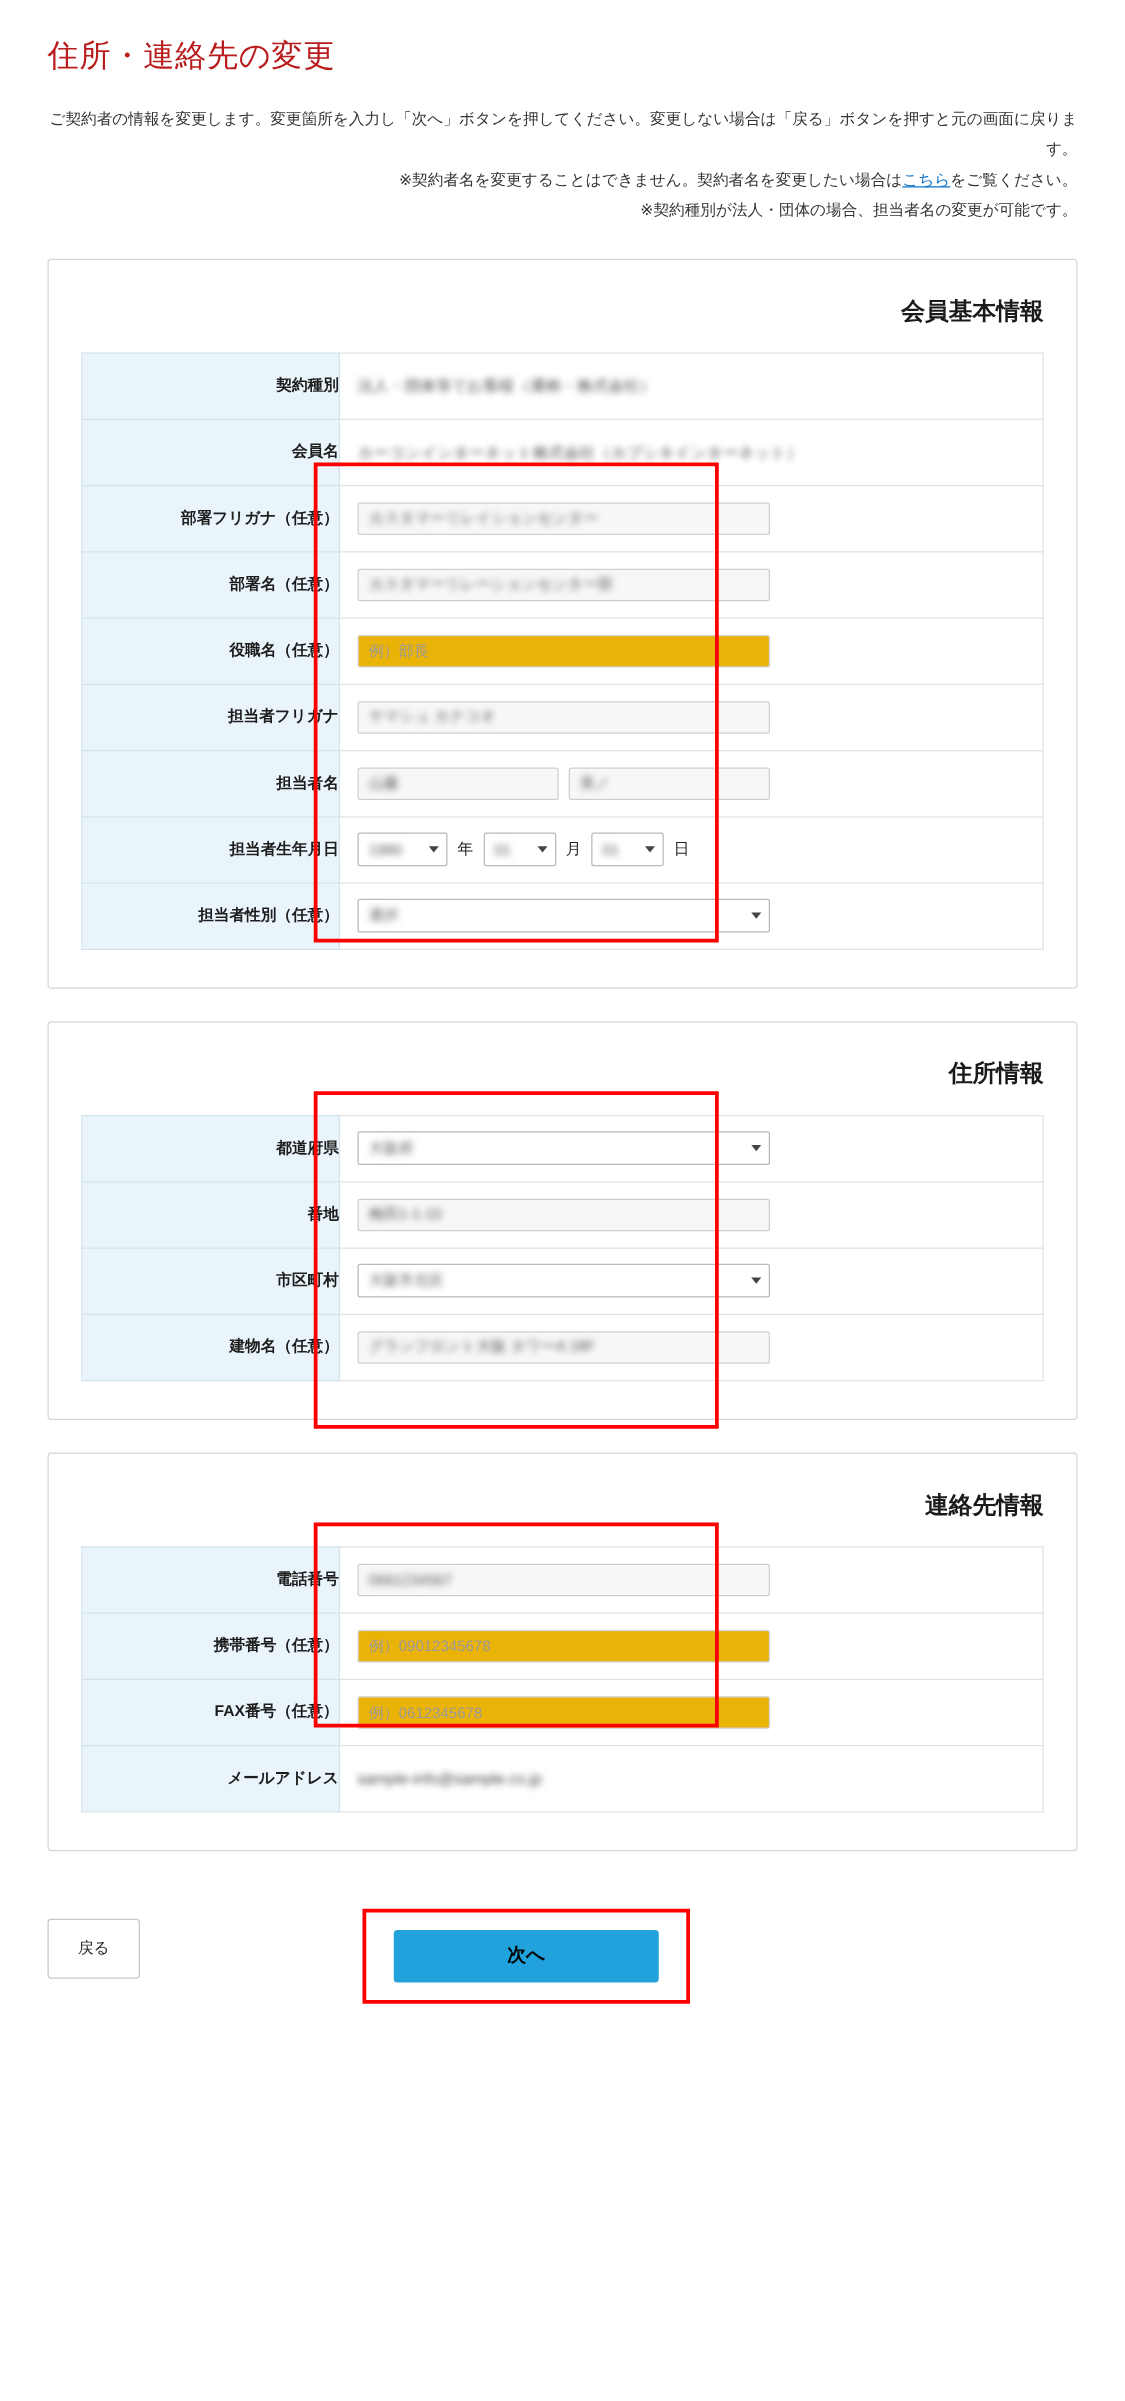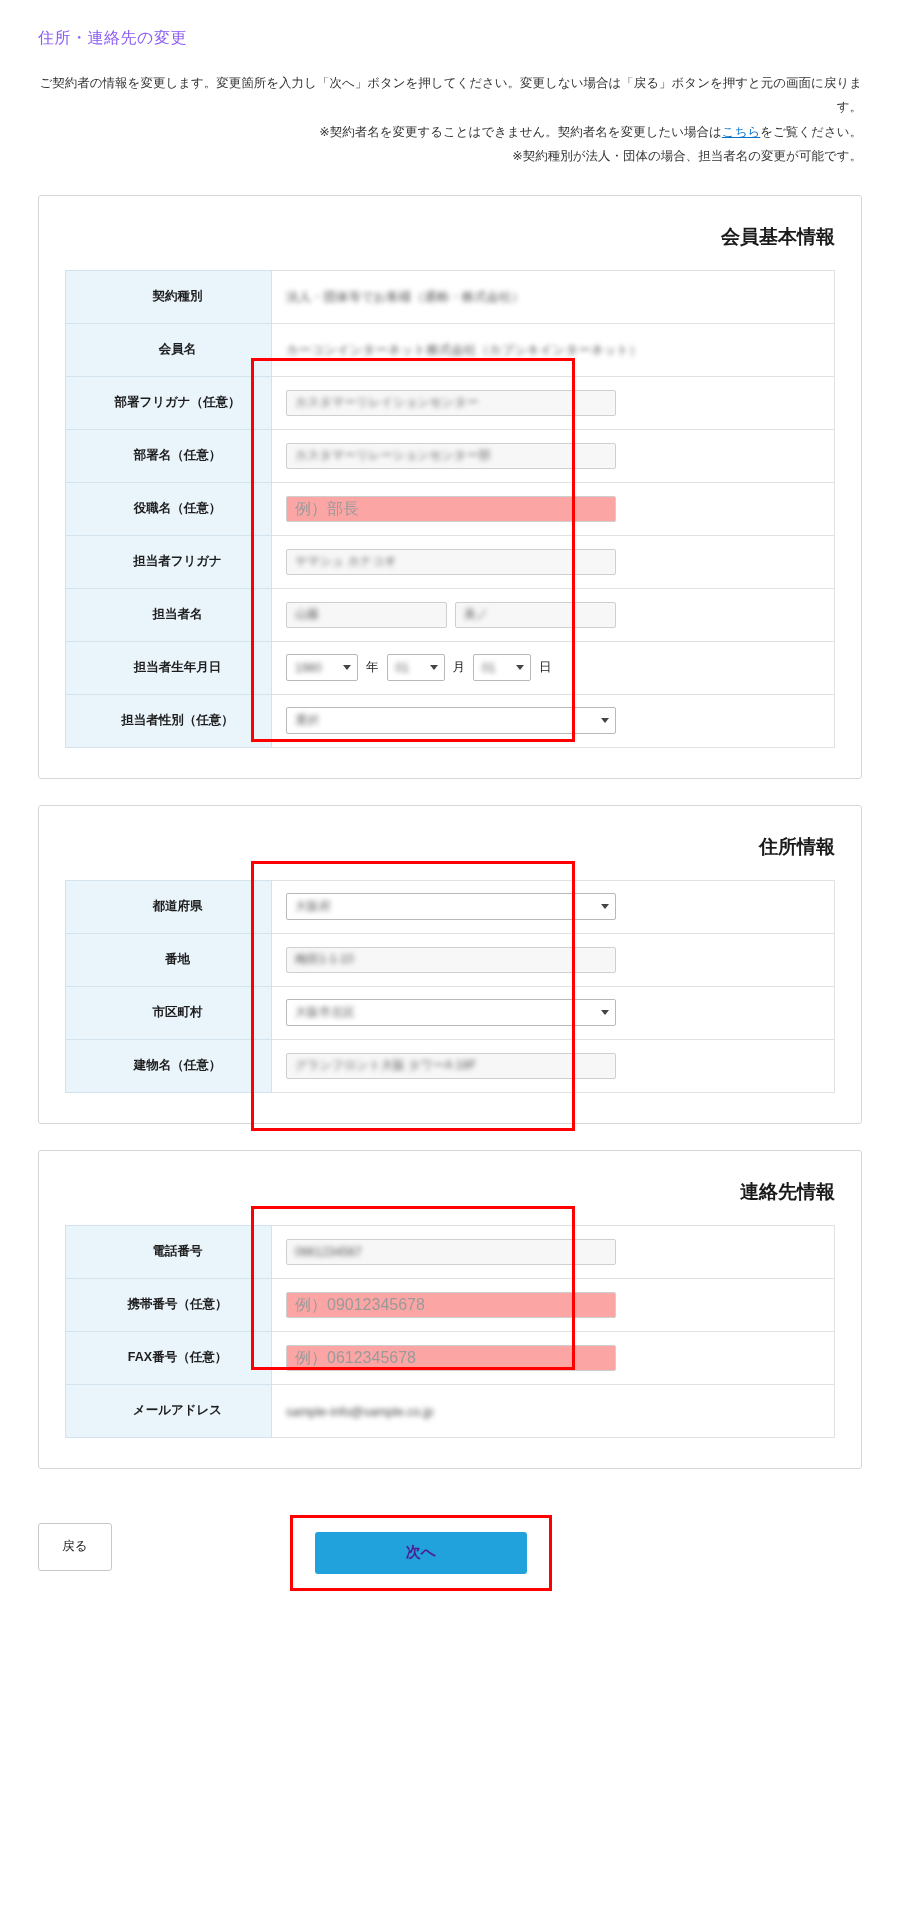--- a/index.html
+++ b/index.html
@@ -11,23 +11,23 @@
     -webkit-font-smoothing:antialiased;
   }
   .page{
     width:900px;
     min-height:1921px;
     box-sizing:border-box;
     padding:28px 38px 60px 38px;
     background:#fff;
   }
   .page-title{
-    font-size:16px;
+    font-size:25px;
     font-weight:normal;
-    color:#8b5cf6;
+    color:#b91c1c;
     margin:0 0 22px 0;
     letter-spacing:.5px;
   }
   .intro{
     font-size:12.5px;
     line-height:1.95;
     color:#333;
     margin:0 0 26px 0;
     text-align:right;
   }
@@ -49,21 +49,21 @@
   }
   table.form{
     border-collapse:collapse;
     width:100%;
     table-layout:fixed;
   }
   table.form th{
     width:206px;
     background:#eaf4fb;
     border:1px solid #d3e3ee;
-    text-align:center;
+    text-align:right;
     font-size:12.5px;
     font-weight:bold;
     color:#1d1d1d;
     padding:0 0 0 18px;
     height:53px;
     vertical-align:middle;
     box-sizing:border-box;
   }
   table.form td{
     border:1px solid #e2e2e2;
@@ -72,23 +72,23 @@
     height:53px;
     vertical-align:middle;
     background:#fff;
     box-sizing:border-box;
   }
   .cell-inner{display:flex;align-items:center;gap:8px;}
   input.txt{
     height:26px;
     box-sizing:border-box;
     border:1px solid #cfcfcf;
-    background:#fca5a5;
+    background:#eab308;
     border-radius:2px;
-    font-size:16px;
+    font-size:12px;
     color:#333;
     padding:0 8px;
     font-family:"Liberation Sans","DejaVu Sans",sans-serif;
   }
   input.txt::placeholder{color:#9a9a9a;}
   .w-long{width:330px;}
   .w-half{width:161px;}
   .w-zip{width:80px;}
   .sel-long{width:330px;}
   .sel-year{width:72px;}
@@ -161,21 +161,21 @@
     font-size:12.5px;
     color:#222;
     cursor:pointer;
     font-family:"Liberation Sans","DejaVu Sans",sans-serif;
   }
   .btn-next{
     width:212px;height:42px;
     background:#22a2dd;
     border:none;
     border-radius:3px;
-    color:#4c1d95;
+    color:#000000;
     font-size:15px;
     font-weight:bold;
     cursor:pointer;
     font-family:"Liberation Sans","DejaVu Sans",sans-serif;
   }
   .next-wrap{
     position:absolute;
     left:252px;
     top:8px;
     padding:14px 22px;

